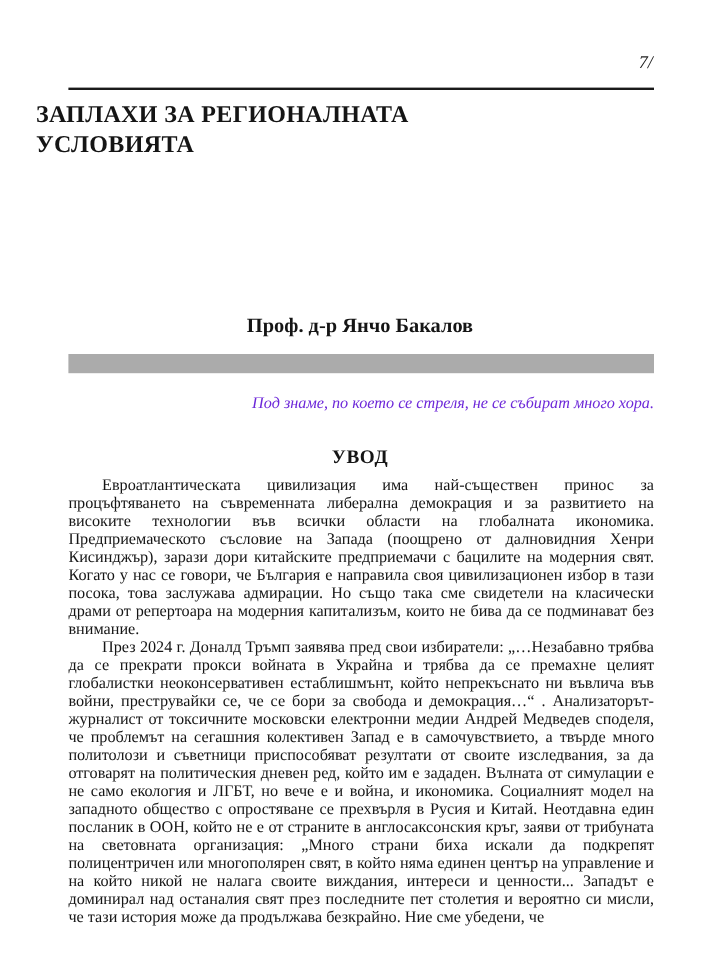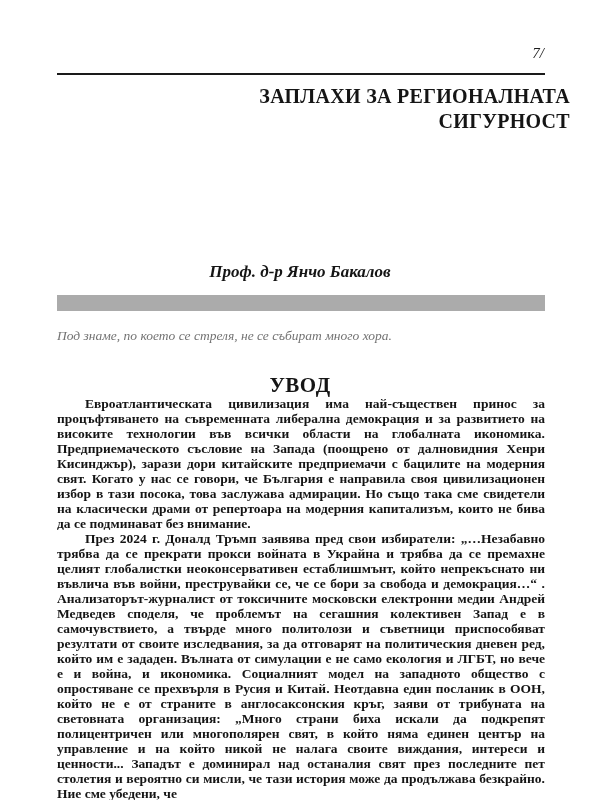--- a/index.html
+++ b/index.html
@@ -31,96 +31,95 @@
     right: 55px;
     height: 2px;
     background: #1a1a1a;
   }
   .title {
     position: absolute;
     top: 84px;
     left: 30px;
     right: 30px;
     margin: 0;
-    text-align: right;
+    text-align: left;
     font-size: 20px;
     font-weight: bold;
     line-height: 25px;
     letter-spacing: 0.3px;
     color: #151515;
   }
   .title .tline { display: block; }
   .author {
     position: absolute;
     top: 262px;
     left: 0;
     right: 0;
     text-align: center;
     font-size: 17px;
     font-weight: bold;
-    font-style: italic;
     color: #151515;
   }
   .graybar {
     position: absolute;
     top: 295px;
     left: 57px;
     right: 55px;
     height: 16px;
   }
   .epigraph {
     position: absolute;
     top: 327px;
     left: 57px;
     right: 55px;
+    text-align: right;
     font-style: italic;
     font-size: 13.5px;
     line-height: 18.5px;
-    color: #737373;
+    color: #6d28d9;
   }
   .section {
     position: absolute;
     top: 373px;
     left: 0;
     right: 0;
     margin: 0;
     text-align: center;
-    font-size: 21px;
+    font-size: 16px;
     font-weight: bold;
     letter-spacing: 0.5px;
     color: #151515;
   }
   .bodytext {
     position: absolute;
     top: 396px;
     left: 57px;
     right: 55px;
     font-size: 13.5px;
     line-height: 15px;
     text-align: justify;
     color: #151515;
   }
   .bodytext p {
     margin: 0;
     text-indent: 28px;
-    font-weight: bold;
   }
 </style>
 </head>
 <body>
 
 <div class="page">
 
   <div class="pagenum">7/</div>
 
   <div class="rule"></div>
 
   <h1 class="title">
     <span class="tline">ЗАПЛАХИ ЗА РЕГИОНАЛНАТА</span>
-    <span class="tline">СИГУРНОСТ</span>
+    <span class="tline">УСЛОВИЯТА</span>
   </h1>
 
   <div class="author">Проф. д-р Янчо Бакалов</div>
 
   <div class="graybar" style="background: rgb(171, 171, 171);"></div>
 
   <div class="epigraph">
     <div>Под знаме, по което се стреля, не се събират много хора.</div>
   </div>
 

